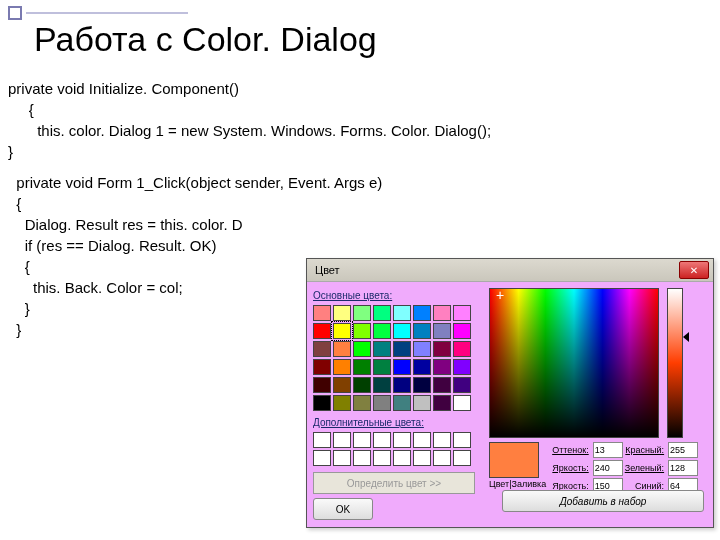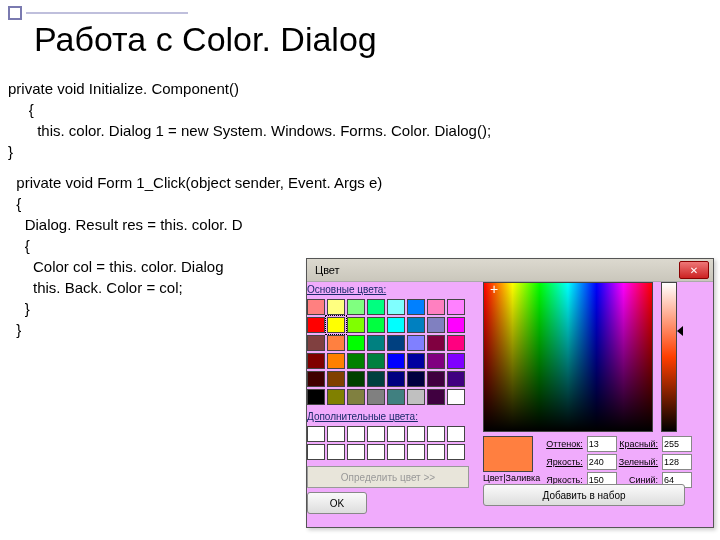--- a/index.html
+++ b/index.html
@@ -76,20 +76,21 @@
     background: linear-gradient(#e77,#c22);
     border: 1px solid #800;
     border-radius: 2px;
     color:#fff;
     font-size: 10px;
     display:flex;align-items:center;justify-content:center;
     cursor:pointer;
   }
   .dlg-body {
     display: flex;
+    padding: 6px;
     gap: 8px;
   }
   .left-panel { width: 168px; }
   .lbl { font-size:10px; color:#1a2a6a; margin: 2px 0 4px 0; text-decoration: underline;}
   .swatch-grid {
     display: grid;
     grid-template-columns: repeat(8, 18px);
     grid-auto-rows: 16px;
     gap: 2px;
   }
@@ -180,22 +181,22 @@
     font-size:9px;
     align-items:center;
   }
   .vals span.vl { text-align:right; text-decoration: underline; }
   .vals input {
     width: 26px; height:14px; font-size:9px;
     border:1px solid #888; background:#fff; padding:0 1px;
   }
   .add-btn {
     position:absolute;
-    top: 202px; left:0;
-    width: 200px; height:20px;
+    top: 202px; left:13px;
+    width: 200px; height:20px;font-style:italic;
   }
 </style>
 </head>
 <body>
 
 <div class="header-bar">
   <div class="hb-square"></div>
   <div class="hb-line"></div>
 </div>
 
@@ -203,22 +204,22 @@
 
 <div class="code-block">
   <div>private void Initialize. Component()</div>
   <div>     {</div>
   <div>       this. color. Dialog 1 = new System. Windows. Forms. Color. Dialog();</div>
   <div>}</div>
   <div style="height:10px"></div>
   <div>  private void Form 1_Click(object sender, Event. Args e)</div>
   <div>  {</div>
   <div>    Dialog. Result res = this. color. D</div>
+  <div>    if (res == Dialog. Result. OK)</div>
   <div>    {</div>
-  <div>      Color col = this. color. Dialog</div>
   <div>      this. Back. Color = col;</div>
   <div>    }</div>
   <div>  }</div>
 </div>
 
 <div class="dialog">
   <div class="dlg-title">
     <span class="ttxt">Цвет</span>
     <div class="close-btn">
       <span>✕</span>

